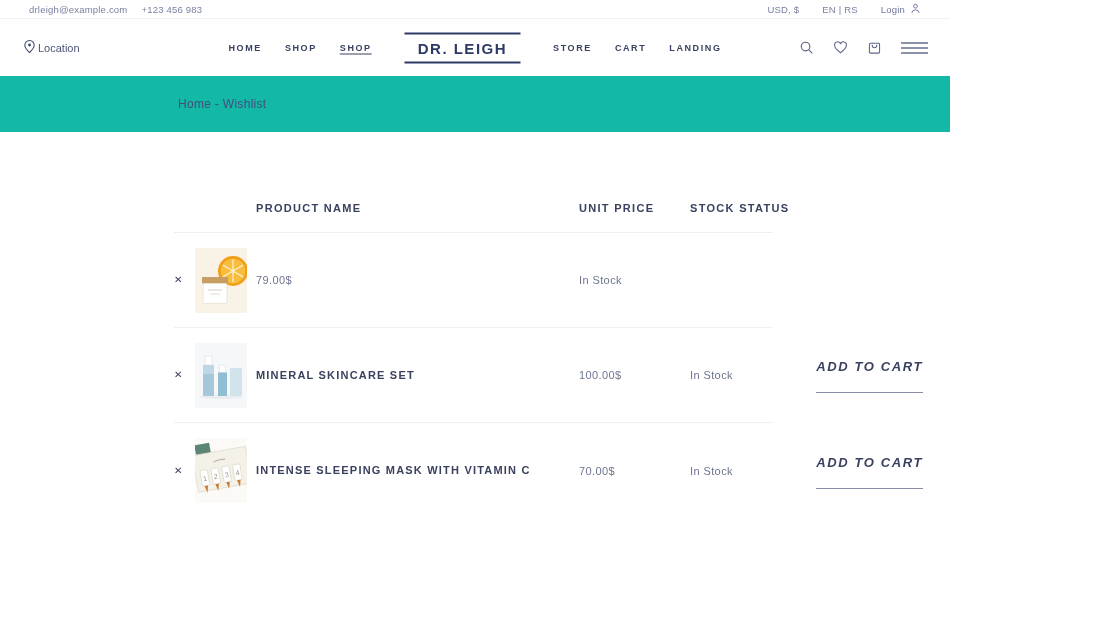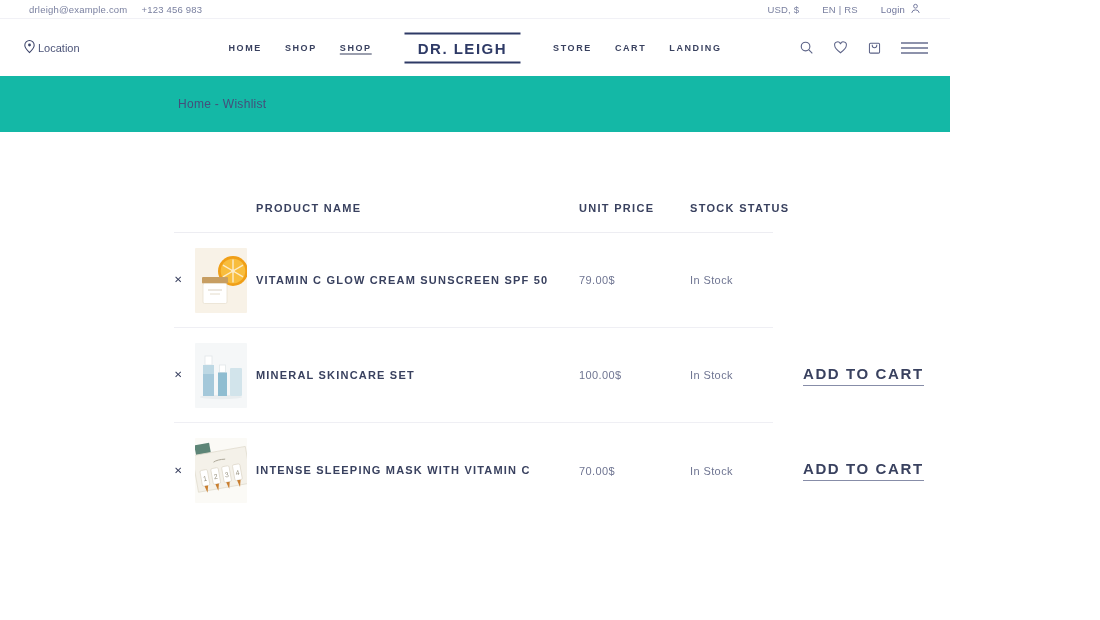--- a/index.html
+++ b/index.html
@@ -64,23 +64,23 @@
   }
   .thumb { width: 52px; height: 65px; overflow: hidden; border-radius: 1px; }
   .thumb svg { display: block; }
   .pname {
     font-size: 11px; font-weight: bold; letter-spacing: 1.2px;
     color: #39415f; cursor: pointer; padding-right: 14px; line-height: 1.5;
   }
   .pprice, .pstock { font-size: 11px; color: #6f7592; letter-spacing: .4px; }
   .pcart { text-align: right; }
   .addcart {
-    display: inline-block; font-size: 15px; font-weight: bold; letter-spacing: 1.6px;
+    display: inline-block; font-size: 13px; font-weight: bold; letter-spacing: 1.6px;
     color: #39415f; cursor: pointer; text-decoration: none;
-    border-bottom: 1px solid #878da8; padding-bottom: 3px; white-space: nowrap;
+    border-bottom: 1px solid #878da8; padding-bottom: 18px; white-space: nowrap; font-style: italic;
   }
   .hidden { visibility: hidden; }
 </style>
 </head>
 <body>
 
 <div class="page">
 
   <div class="topbar">
     <div class="topbar-left">
@@ -180,21 +180,20 @@
       <line x1="38" y1="23" x2="28" y2="28.8"></line>
       <line x1="38" y1="23" x2="28" y2="17.2"></line>
     </g>
     <circle cx="38" cy="23" r="1.8" fill="#fcecc9"></circle>
     <rect x="7" y="29" width="26" height="6.5" rx="1" fill="#c79e62"></rect>
     <rect x="8" y="35.5" width="24" height="20" rx="1.5" fill="#ffffff" stroke="#e9e1d1" stroke-width="0.8"></rect>
     <line x1="13" y1="42" x2="27" y2="42" stroke="#d9d0bf" stroke-width="1.2"></line>
     <line x1="15" y1="46" x2="25" y2="46" stroke="#e4dccb" stroke-width="1"></line>
   </svg>
 </div>
-    <div class="pname">VITAMIN C GLOW CREAM SUNSCREEN SPF 50</div>
     <div class="pprice">79.00$</div>
     <div class="pstock">In Stock</div>
     <div class="pcart">
       <a class="addcart hidden">ADD TO CART</a>
     </div>
   </div>
 
   <div class="tgrid trow">
     <button class="remove">✕</button>
     <div class="thumb">

